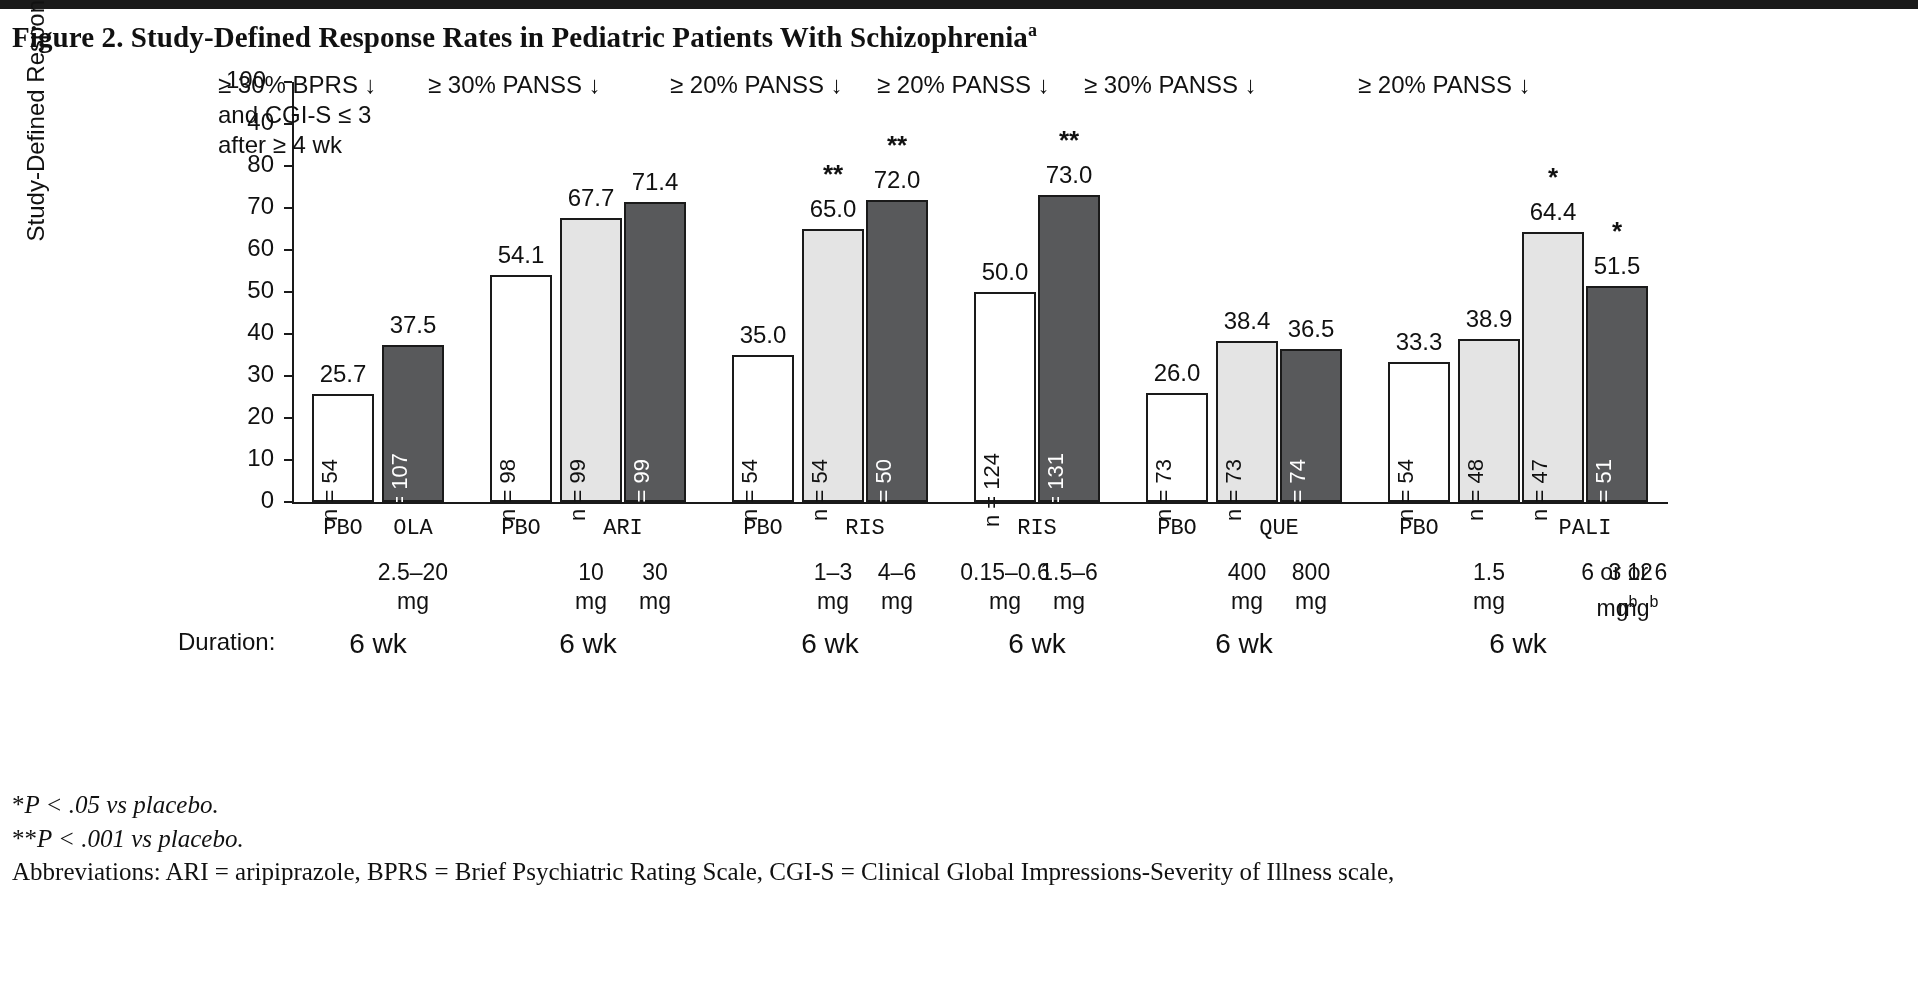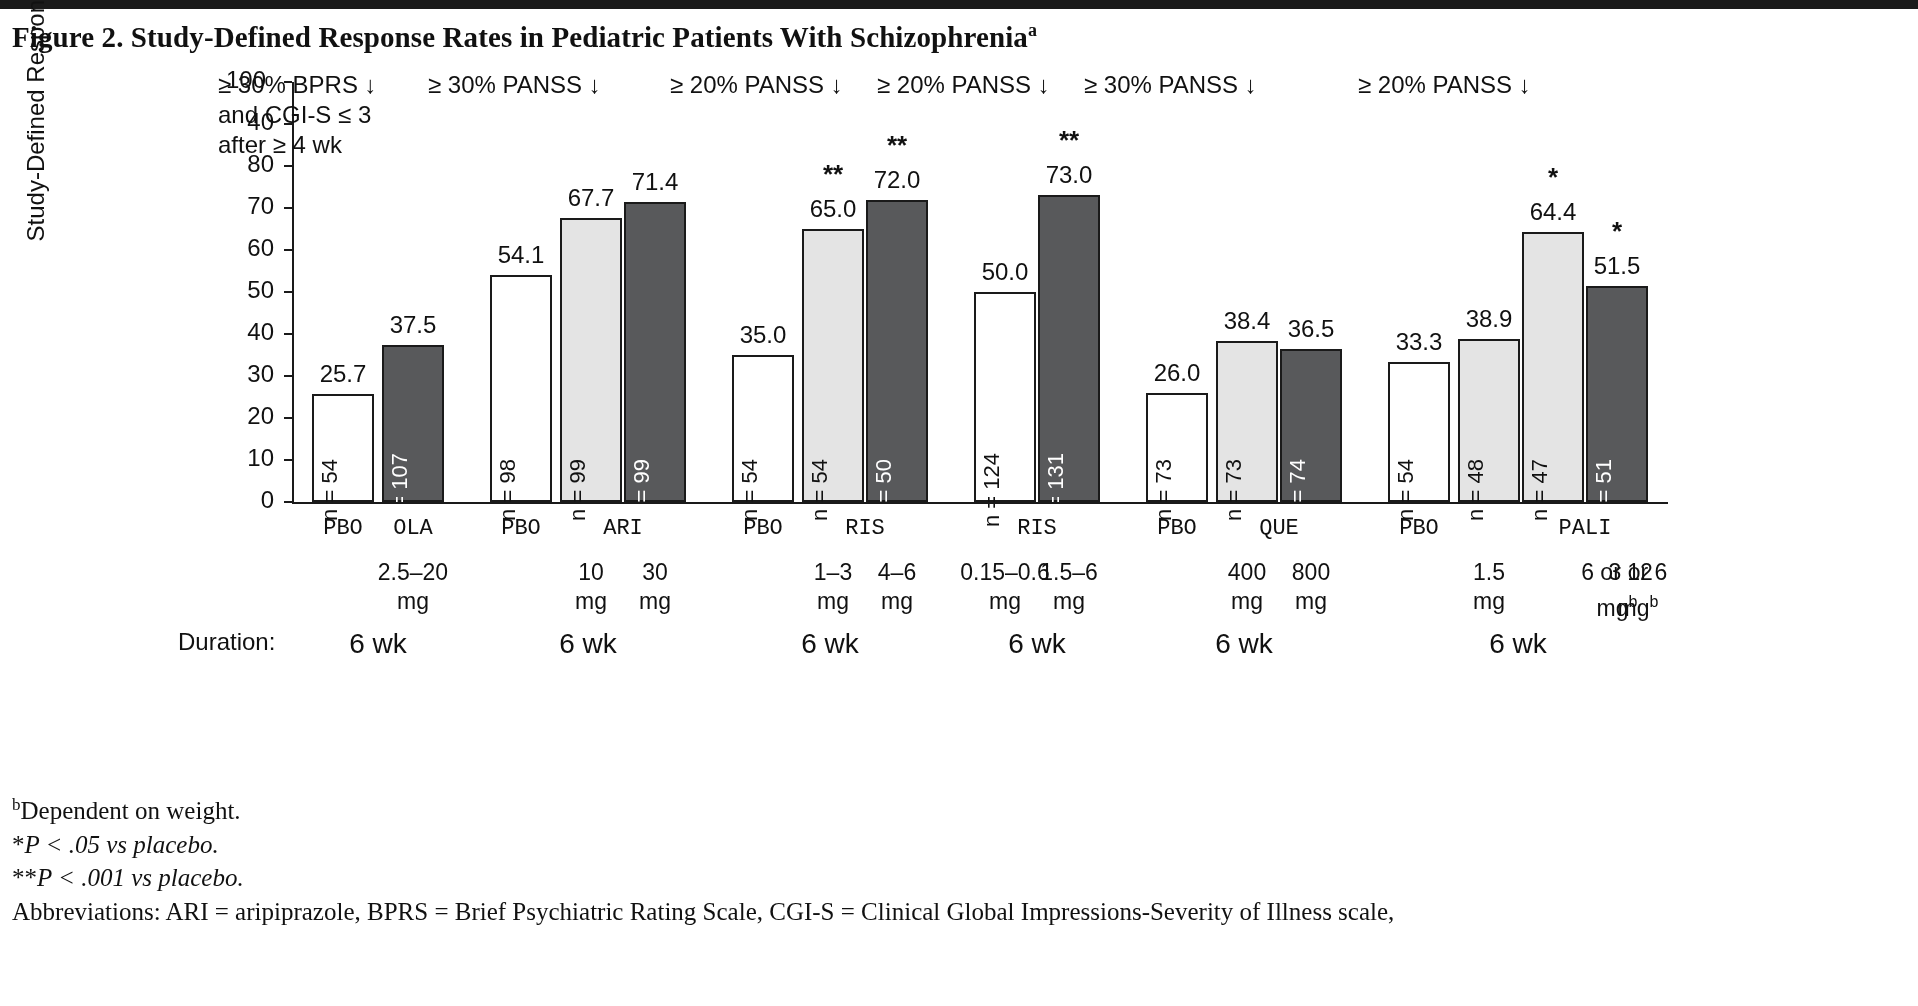--- a/index.html
+++ b/index.html
@@ -297,17 +297,16 @@
     <div class="xcat" style="left: 1309px; width: 220px; top: 446px;">PBO</div>
     <div class="xdose" style="left: 1399px; width: 180px; top: 488px;">1.5<br>mg</div>
     <div class="xcat" style="left: 1475px; width: 220px; top: 446px;">PALI</div>
     <div class="xdose" style="left: 1548px; width: 180px; top: 488px;">3 or 6<br>mg<sup>b</sup></div>
     <div class="xdose" style="left: 1527px; width: 180px; top: 488px;">6 or 12<br>mg<sup>b</sup></div>
     <div class="dur-val" style="left: 1438px; width: 160px; top: 558px;">6 wk</div>
     <div class="dur-label" style="left: 178px; top: 558px;">Duration:</div>
   </div>
 
 <div class="notes">
-  <div><sup>b</sup><span>Dependent on weight.</span></div>
   <div>*<i>P &lt; .05 vs placebo.</i></div>
   <div>**<i>P &lt; .001 vs placebo.</i></div>
   <div>Abbreviations: ARI = aripiprazole, BPRS = Brief Psychiatric Rating Scale, CGI-S = Clinical Global Impressions-Severity of Illness scale,</div>
 </div>
 
 </body></html>

